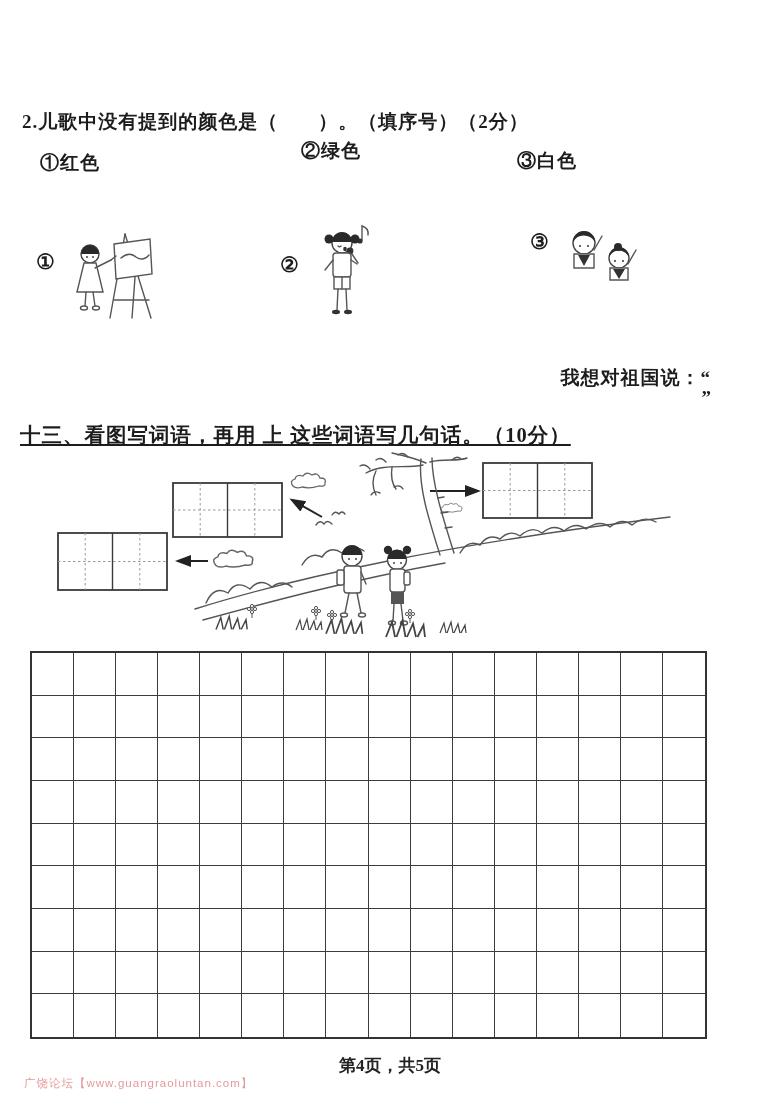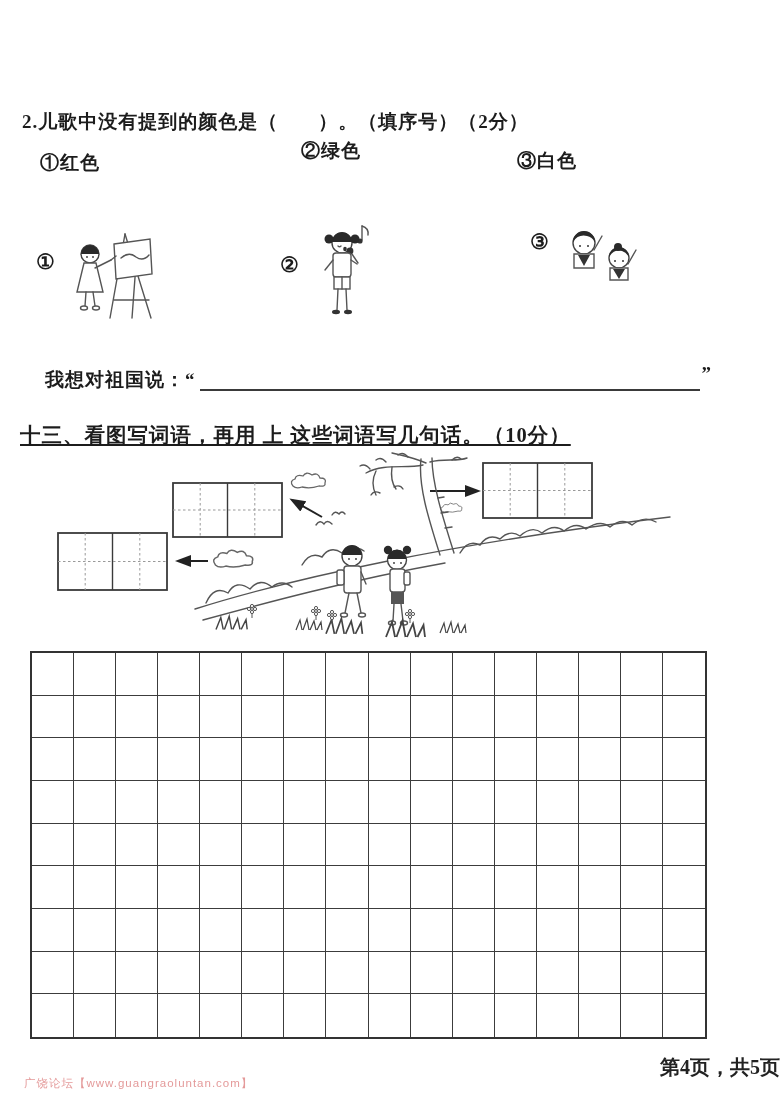--- a/index.html
+++ b/index.html
@@ -22,21 +22,21 @@
   .pinyin{font-size:13px;letter-spacing:.5px;color:#222;font-family:"Liberation Sans","DejaVu Sans",sans-serif;}
   .sec-title{font-size:20.5px;font-weight:bold;letter-spacing:1px;text-decoration:underline;}
   .writing-grid{
     position:absolute;left:30px;top:651px;width:677px;height:388px;
     display:grid;grid-template-columns:repeat(16,1fr);grid-template-rows:repeat(9,1fr);
     border:2px solid #333;box-sizing:border-box;
   }
   .gcell{border-right:1.3px solid #3c3c3c;border-bottom:1.3px solid #3c3c3c;}
   .gcell:nth-child(16n){border-right:none;}
   .gcell:nth-child(n+129){border-bottom:none;}
-  .footer-page{width:780px;text-align:right;font-size:20px;font-weight:bold;color:#222;}
+  .footer-page{width:780px;text-align:center;font-size:17px;font-weight:bold;color:#222;}
   .watermark{width:780px;font-size:11.5px;letter-spacing:1px;
     font-family:"Liberation Sans","DejaVu Sans",sans-serif;padding-left:24px;}
   svg{position:absolute;overflow:visible;}
   .ln{stroke:#555;stroke-width:1.4;fill:none;stroke-linecap:round;}
 </style>
 </head>
 <body>
 
 <div class="page">
 
@@ -118,21 +118,21 @@
       <path d="M57 43 a10 10 0 0 1 20 0 q-3 -5 -7 -6 q-8 -2 -13 6 z" fill="#2a2a2a" stroke="none"></path>
       <circle cx="66" cy="33" r="4" fill="#2a2a2a" stroke="none"></circle>
       <circle cx="63" cy="47" r="1" fill="#333" stroke="none"></circle>
       <circle cx="71" cy="47" r="1" fill="#333" stroke="none"></circle>
       <line x1="76" y1="50" x2="84" y2="36"></line>
       <path d="M58 54 h18 v12 h-18 z" fill="#fff"></path>
       <polygon points="61,55 73,55 67,65" fill="#333" stroke="none"></polygon>
     </g>
   </svg>
 
-  <div class="abs answer-row" style="left:45px;top:365px;">
+  <div class="abs answer-row" style="left:45px;top:365px;flex-direction:column;">
     <span class="answer-prefix">我想对祖国说：“</span>
     <span class="answer-line"></span>
     <span class="answer-suffix">”</span>
   </div>
 
   <div class="abs sec-title" style="left:20px;top:421px;">十三、看图写词语，再用 上 这些词语写几句话。（10分）</div>
 
   <svg style="left:20px;top:453px;" width="660" height="195" viewBox="0 0 660 195">
     <defs>
       <marker id="arr" markerWidth="9" markerHeight="8" refX="6.5" refY="3" orient="auto">

